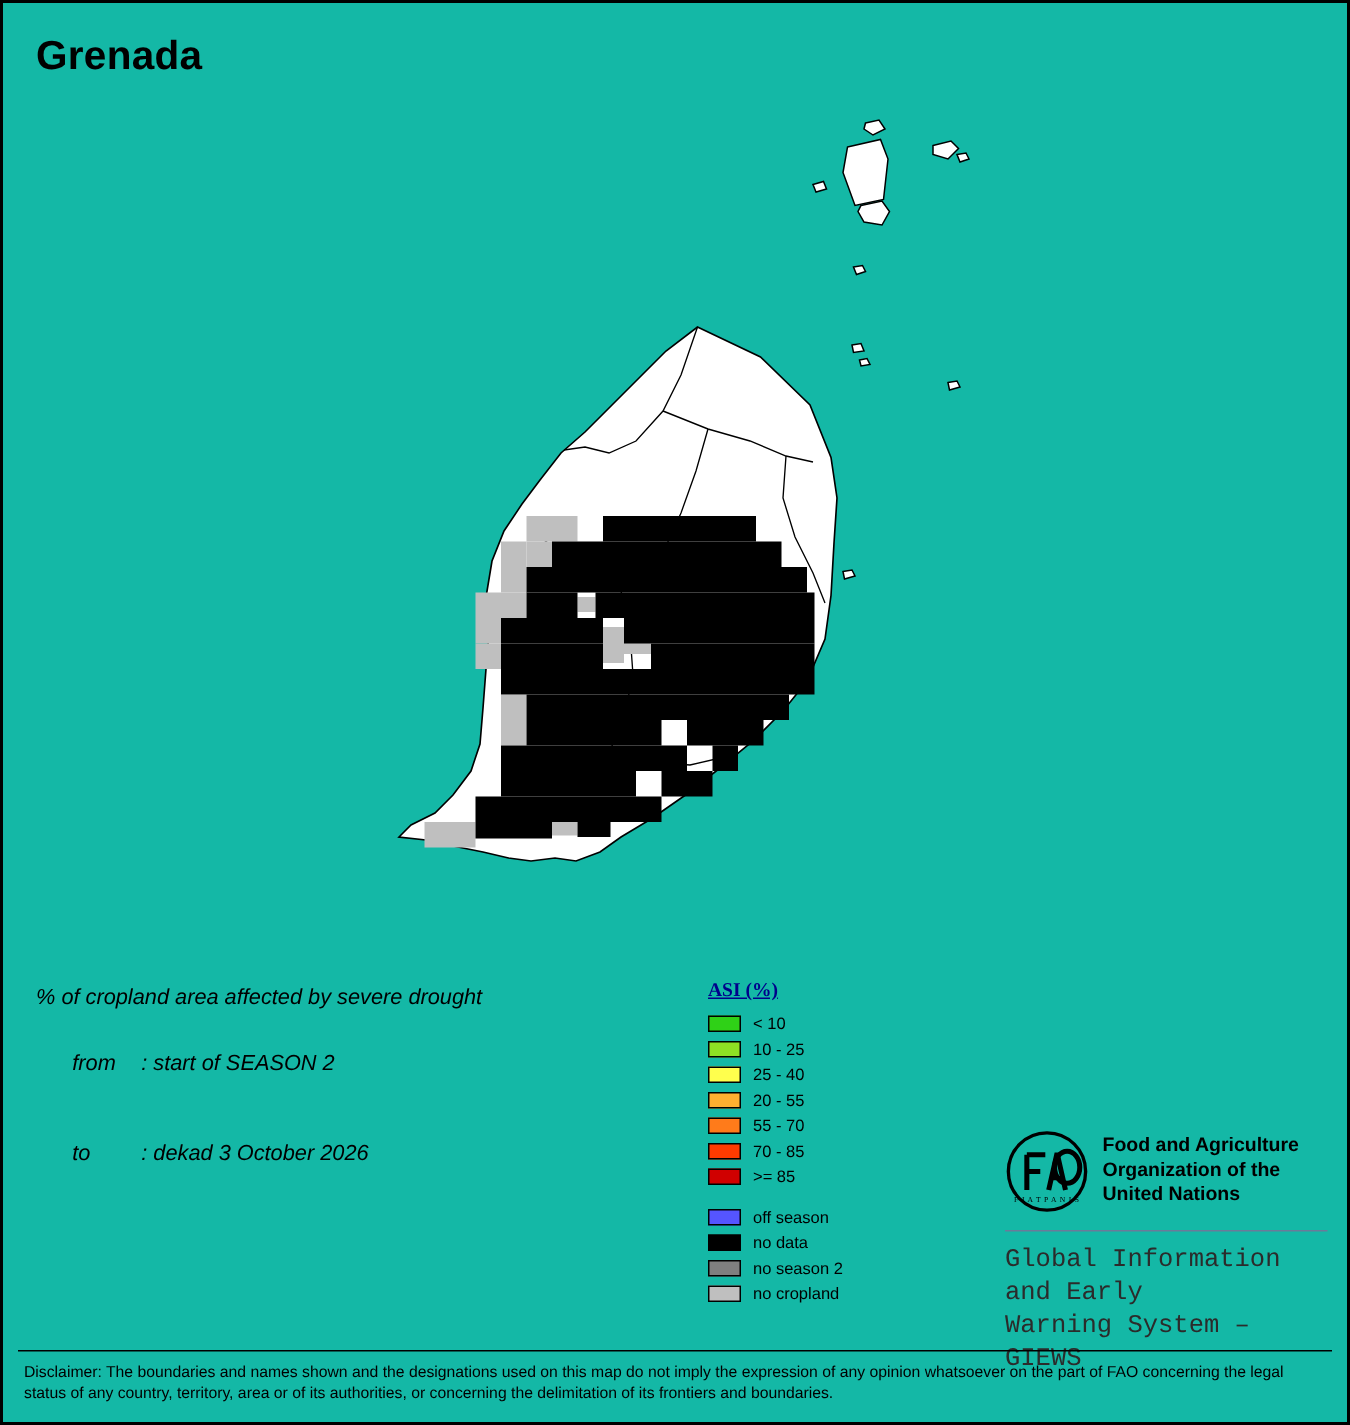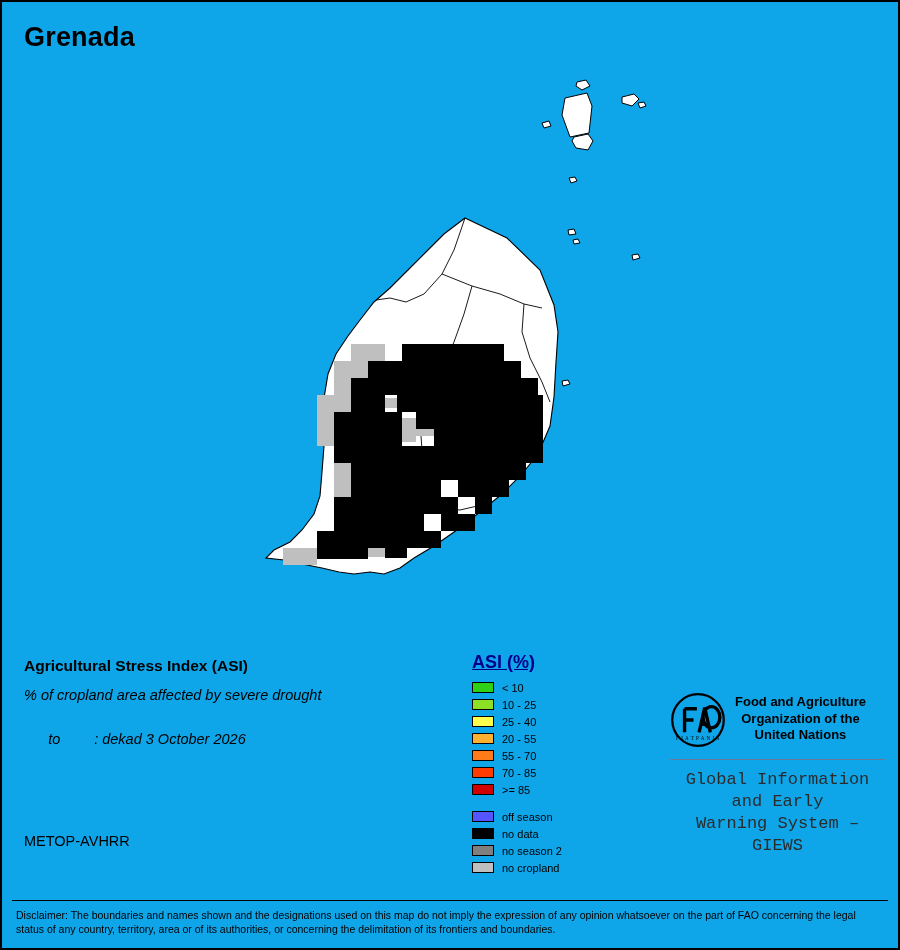--- a/index.html
+++ b/index.html
@@ -7,21 +7,21 @@
     padding: 0;
     background: #ffffff;
   }
   body {
     font-family: "Liberation Sans", sans-serif;
   }
   #page {
     position: relative;
     width: 900px;
     height: 950px;
-    background: #0ea5e9;
+    background: #14b8a6;
     border: 2px solid #000000;
     box-sizing: border-box;
     overflow: hidden;
   }
   #map-title {
     position: absolute;
     left: 22px;
     top: 20px;
     font-size: 27px;
     font-weight: bold;
@@ -71,25 +71,26 @@
     color: #000;
   }
   
   #asi-legend {
     position: absolute;
     left: 470px;
     top: 650px;
     width: 180px;
   }
   #asi-legend .asi-title {
-    font-size: 18px;
+    font-size: 13px;
     font-weight: bold;
     color: #00008B;
     text-decoration: underline;
     margin-bottom: 6px;
+    font-family: Liberation Serif, serif;
   }
   .swatch-row {
     display: flex;
     align-items: center;
     height: 17px;
   }
   .swatch {
     width: 22px;
     height: 11px;
     border: 1px solid #000;
@@ -101,23 +102,22 @@
     font-size: 11px;
     color: #000;
   }
   #asi-legend .gap {
     height: 10px;
   }
   
   #fao-block {
     position: absolute;
     left: 668px;
-    top: 690px;
+    top: 751px;
     width: 215px;
-    text-align: center;
   }
   #fao-top {
     display: flex;
     align-items: flex-start;
   }
   #fao-logo {
     width: 56px;
     height: 56px;
     flex: 0 0 auto;
     margin-right: 9px;
@@ -240,29 +240,30 @@
       <rect x="473" y="495" width="17" height="17"></rect>
       <rect x="332" y="512" width="90" height="17"></rect>
       <rect x="439" y="512" width="34" height="17"></rect>
       <rect x="315" y="529" width="124" height="17"></rect>
       <rect x="315" y="546" width="51" height="11"></rect>
       <rect x="383" y="546" width="22" height="10"></rect>
     </g>
   </svg>
 
   <div id="legend-text">
-    <div class="hdr">Agricultural Stress Index (ASI)</div>
     <div class="line">% of cropland area affected by severe drought</div>
     <div class="line">
+      <span class="lbl">from</span><span>: start of SEASON 2</span>
+    </div>
+    <div class="line">
       <span class="lbl">to</span><span>: dekad 3 October 2026</span>
     </div>
   </div>
 
   <div id="source-block">
-    <div class="line">METOP-AVHRR</div>
   </div>
 
   <div id="asi-legend">
     <div class="asi-title">ASI (%)</div>
 
     <div class="swatch-row">
       <span class="swatch" style="background:#2fd117"></span>
       <span class="swatch-label">&lt; 10</span>
     </div>
     <div class="swatch-row">

